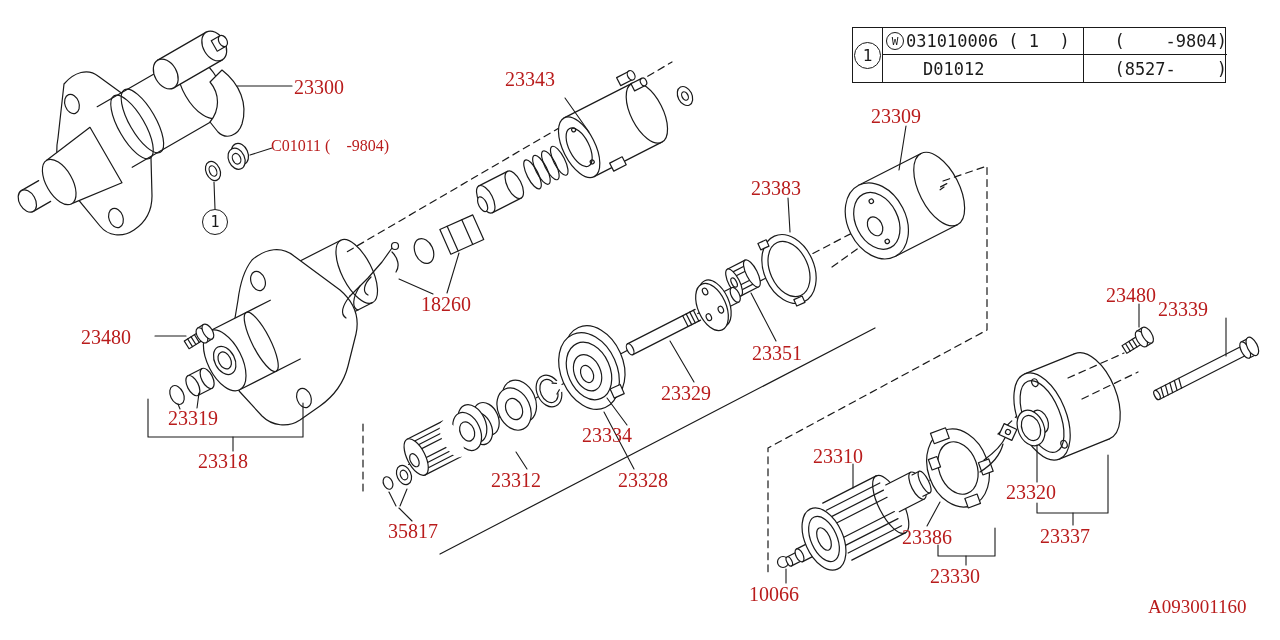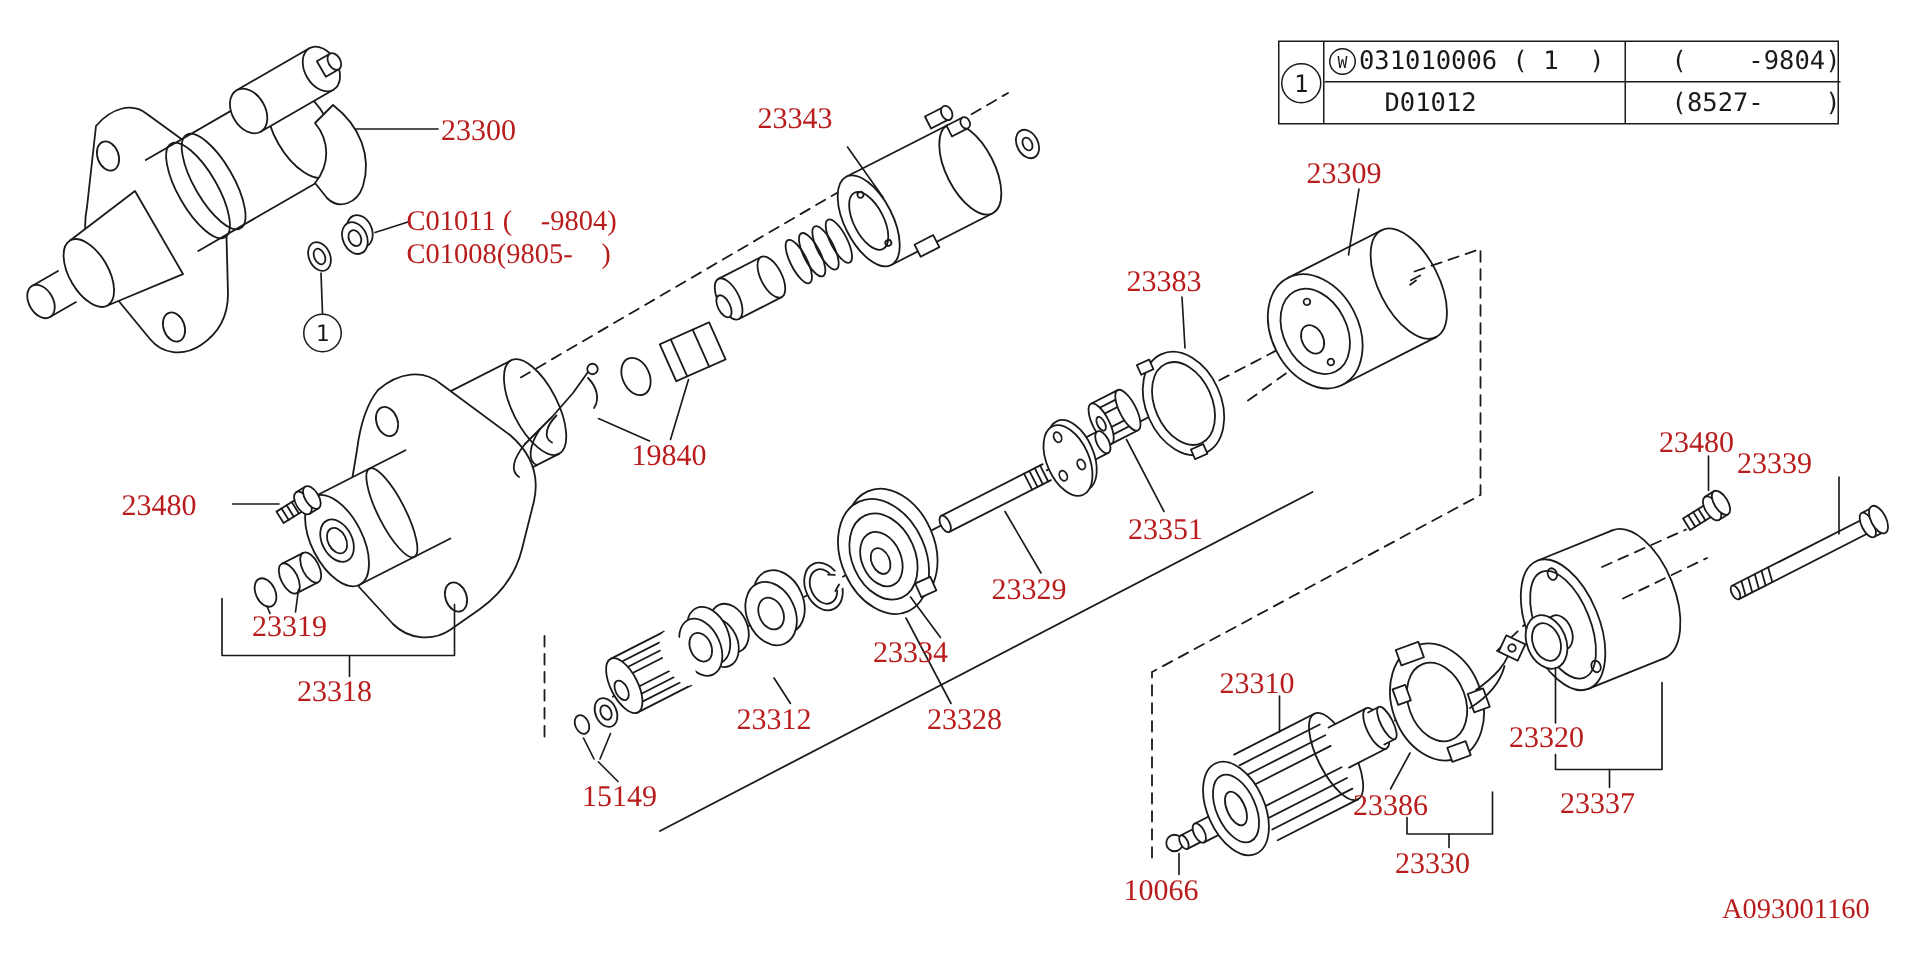--- a/index.html
+++ b/index.html
@@ -1,21 +1,21 @@
 <!DOCTYPE html>
 <html><head>
 <meta charset="utf-8">
 <style>
   html,body{margin:0;padding:0;background:#fff;}
   #stage{position:relative;width:1280px;height:640px;background:#ffffff;overflow:hidden;
          font-family:"DejaVu Sans Mono","Liberation Mono",monospace;color:#1a1a1a;}
   #art{position:absolute;left:0;top:0;}
   .lbl{position:absolute;font-size:20px;line-height:1;white-space:pre;color:#b91c1c;
        font-family:Liberation Serif, serif;text-align:right;}
-  .lbl-19{font-size:19px;}
+  .lbl-19{font-size:16px;}
   .lbl-18{font-size:19px;}
   .circ{position:absolute;width:24px;height:24px;border:1.6px solid #1a1a1a;border-radius:50%;
         text-align:center;line-height:24px;font-size:15px;box-sizing:content-box;background:#fff;}
   
   #ptable{position:absolute;left:852px;top:27px;width:374px;height:56px;border:1.6px solid #1a1a1a;
           box-sizing:border-box;display:grid;grid-template-columns:30px 201px 143px;grid-template-rows:1fr 1fr;}
   #ptable .cell{box-sizing:border-box;display:flex;align-items:center;font-size:17px;white-space:pre;}
   #ptable .refcell{grid-row:1 / span 2;border-right:1.6px solid #1a1a1a;justify-content:center;}
   #ptable .r1{border-bottom:1.6px solid #1a1a1a;}
   #ptable .c2{border-right:1.6px solid #1a1a1a;padding-left:3px;}
@@ -440,34 +440,33 @@
     <path d="M1037,503 L1037,513 L1108,513 L1108,455"></path>
     <line x1="1073" y1="513" x2="1073" y2="525"></line>
     <line x1="1139" y1="304" x2="1139" y2="327"></line>
     <line x1="1226" y1="318" x2="1226" y2="356"></line>
   </g>
 </svg>
 
   <div class="lbl" style="left:294px;top:77px">23300</div>
   <div class="lbl" style="left:505px;top:69px">23343</div>
   <div class="lbl lbl-19" style="left:271px;top:138px">C01011 (    -9804)</div>
-  <div class="lbl lbl-19" style="left:271px;top:160px">C01008(9805-    )</div>
   <div class="circ" style="left:202px;top:209px">1</div>
   <div class="lbl" style="left:871px;top:106px">23309</div>
   <div class="lbl" style="left:751px;top:178px">23383</div>
   <div class="lbl" style="left:81px;top:327px">23480</div>
-  <div class="lbl" style="left:421px;top:294px">19840</div>
+  <div class="lbl" style="left:421px;top:294px">18260</div>
   <div class="lbl" style="left:168px;top:408px">23319</div>
   <div class="lbl" style="left:198px;top:451px">23318</div>
   <div class="lbl" style="left:582px;top:425px">23334</div>
   <div class="lbl" style="left:491px;top:470px">23312</div>
   <div class="lbl" style="left:618px;top:470px">23328</div>
   <div class="lbl" style="left:661px;top:383px">23329</div>
   <div class="lbl" style="left:752px;top:343px">23351</div>
-  <div class="lbl" style="left:388px;top:521px">15149</div>
+  <div class="lbl" style="left:388px;top:521px">35817</div>
   <div class="lbl" style="left:813px;top:446px">23310</div>
   <div class="lbl" style="left:749px;top:584px">10066</div>
   <div class="lbl" style="left:902px;top:527px">23386</div>
   <div class="lbl" style="left:930px;top:566px">23330</div>
   <div class="lbl" style="left:1006px;top:482px">23320</div>
   <div class="lbl" style="left:1040px;top:526px">23337</div>
   <div class="lbl" style="left:1106px;top:285px">23480</div>
   <div class="lbl" style="left:1158px;top:299px">23339</div>
   <div class="lbl lbl-18" style="left:1148px;top:597px">A093001160</div>
 

